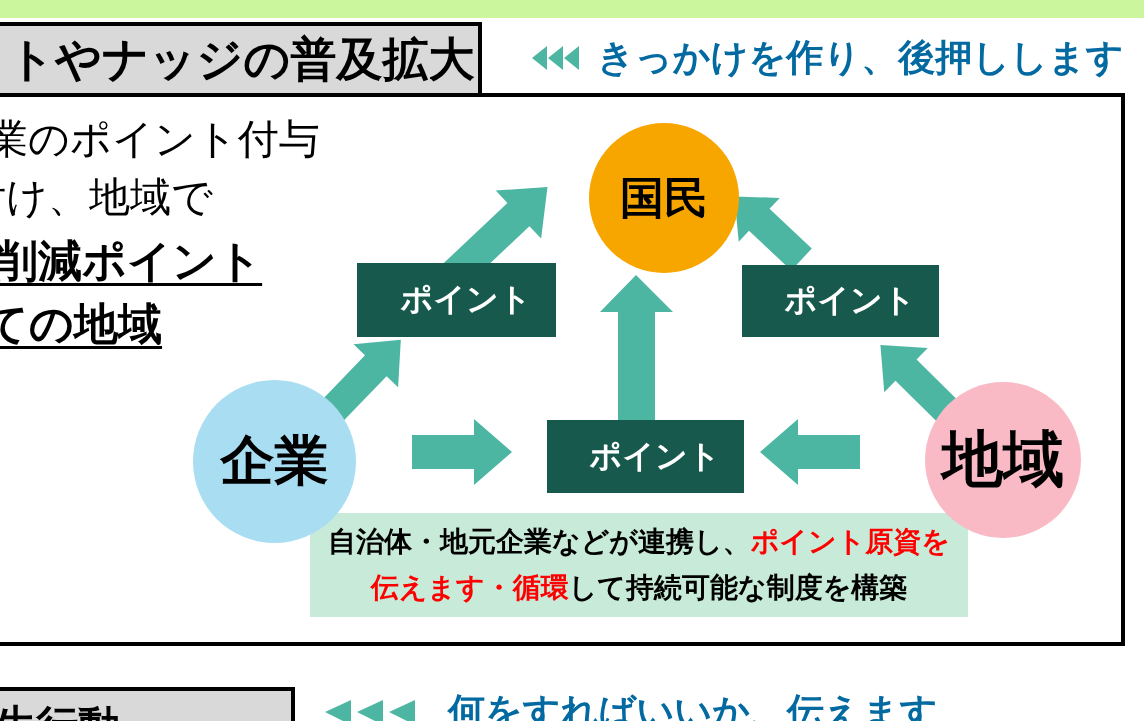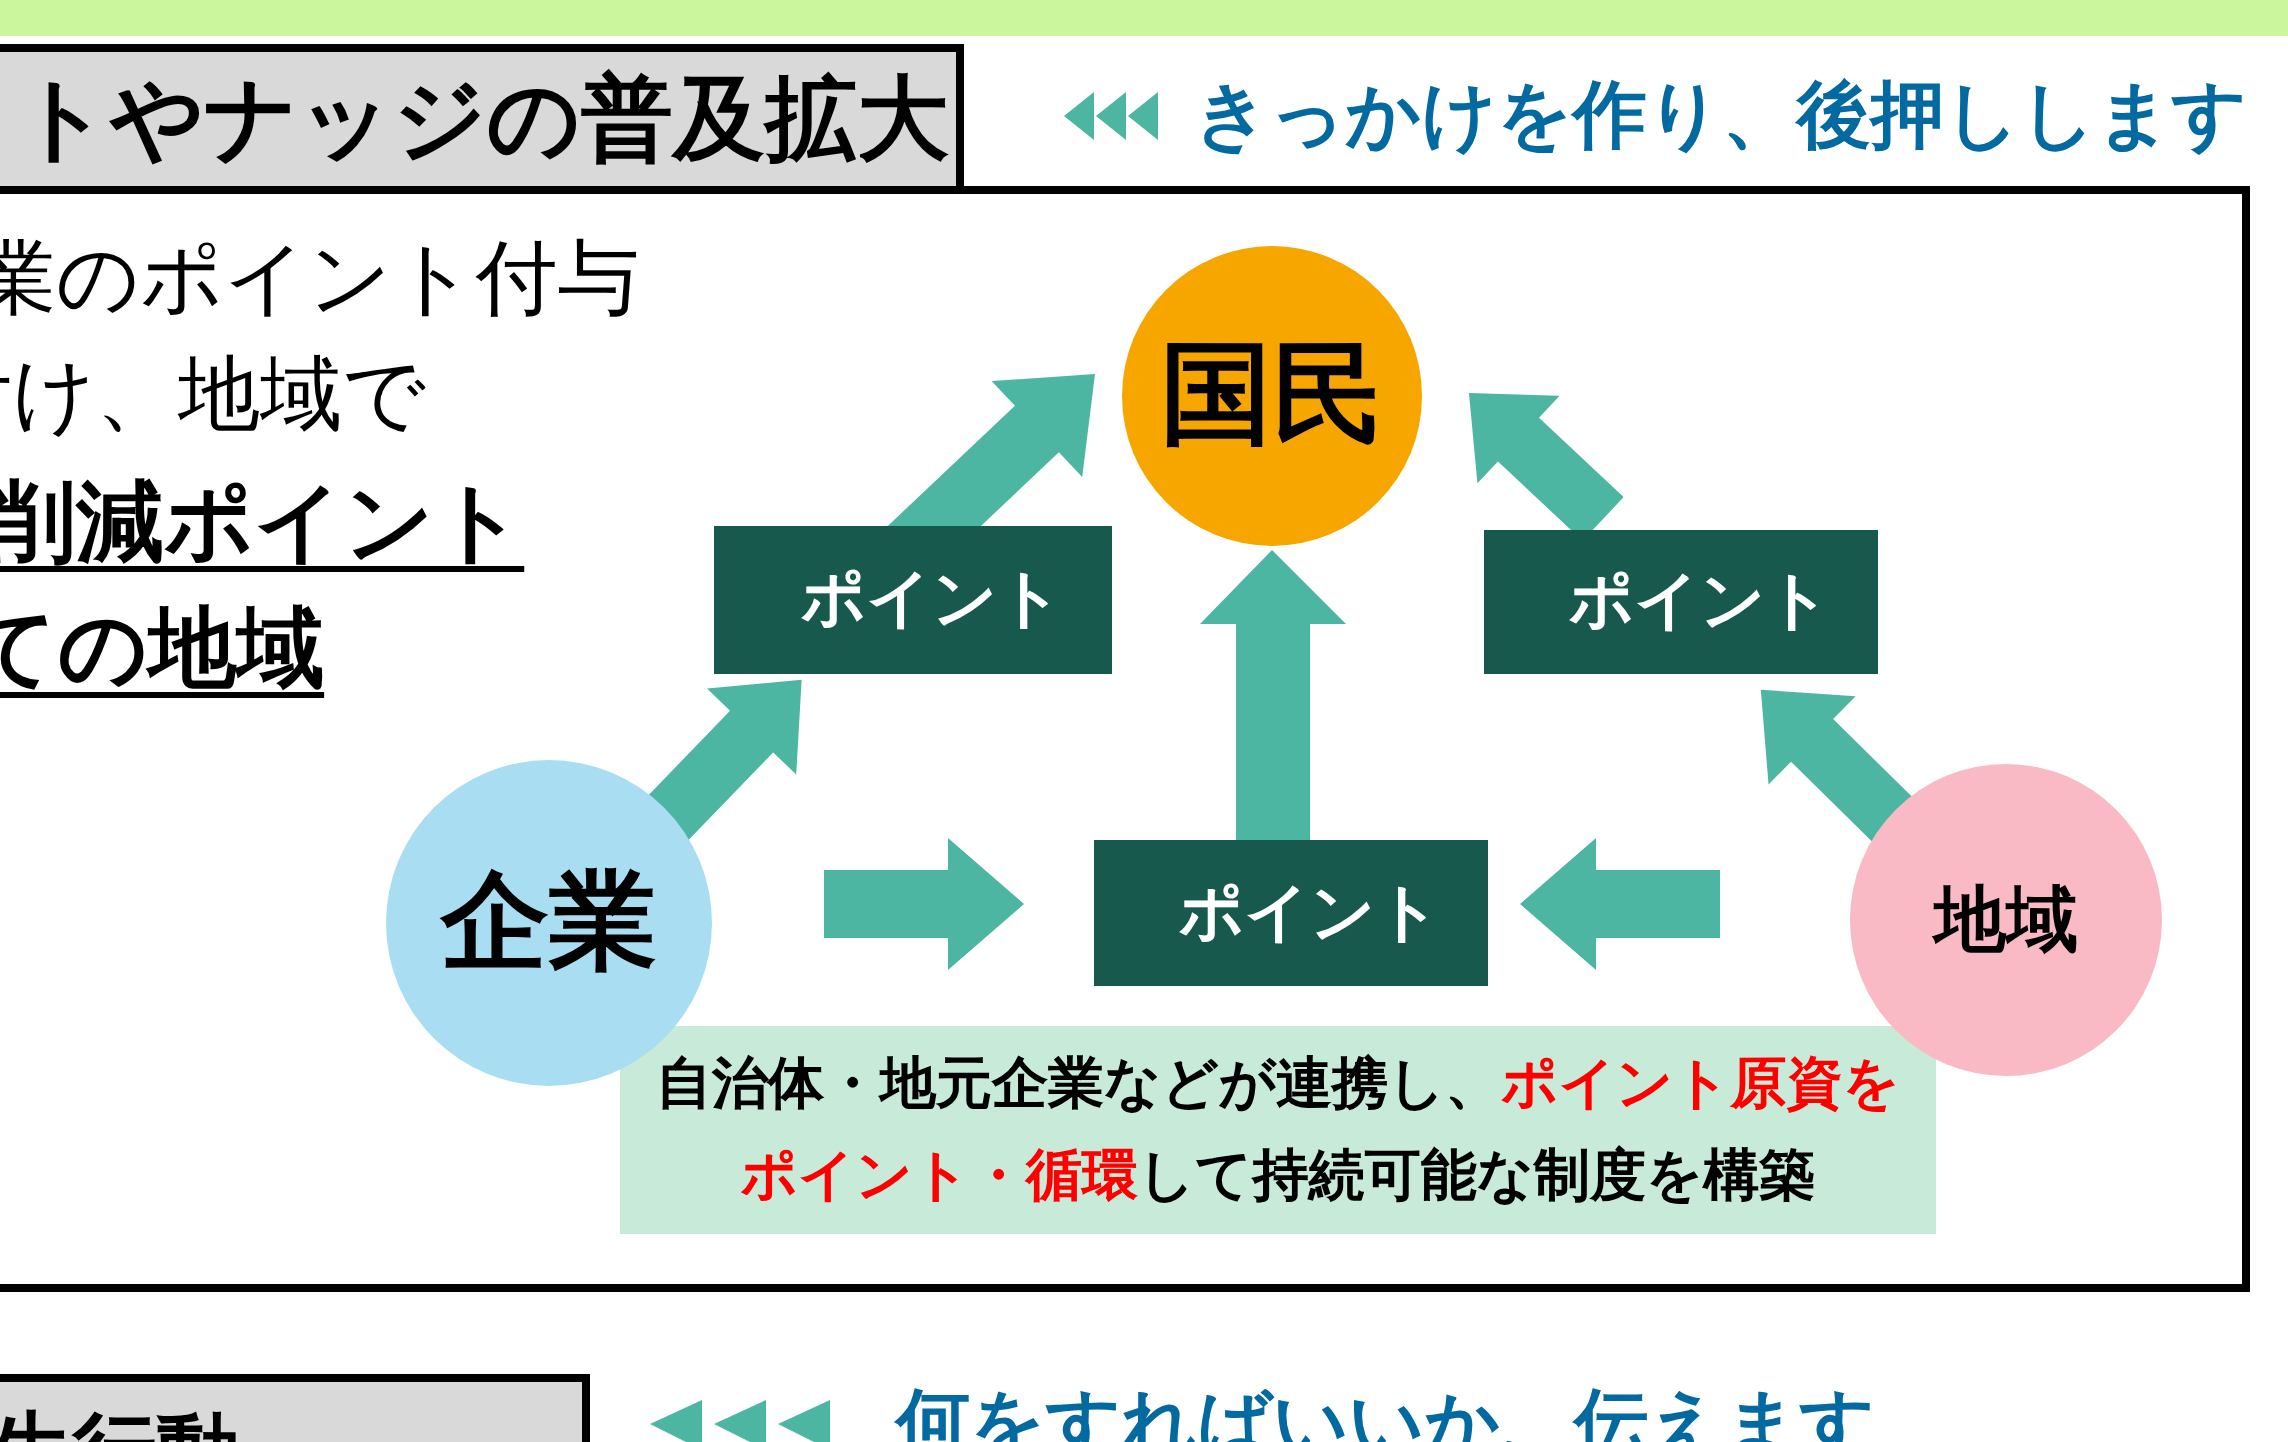--- a/index.html
+++ b/index.html
@@ -59,23 +59,23 @@
 
   
   .arrows{left:0;top:93px;z-index:1;}
   .arrows .ar{fill:var(--teal,#4db6a3);}
 
   
   .node{
     border-radius:50%;display:flex;align-items:center;justify-content:center;
     font-weight:bold;color:#000;z-index:3;
   }
-  .node-top{left:561px;top:123px;width:150px;height:150px;background:var(--orange,#f7a600);font-size:56px;}
+  .node-top{left:589px;top:123px;width:150px;height:150px;background:var(--orange,#f7a600);font-size:44px;}
   .node-left{left:193px;top:380px;width:163px;height:163px;background:var(--blue,#a9def2);font-size:54px;}
-  .node-right{left:925px;top:382px;width:156px;height:156px;background:var(--pink,#f9bac6);font-size:36px;}
+  .node-right{left:925px;top:382px;width:156px;height:156px;background:var(--pink,#f9bac6);font-size:61px;}
 
   
   .point-box{
     background:var(--dark,#17594c);color:#fff;font-weight:bold;font-size:32px;
     display:flex;align-items:center;justify-content:center;z-index:4;white-space:nowrap;padding-left:19px;
   }
   .pb-left{left:357px;top:263px;width:180px;height:74px;}
   .pb-right{left:742px;top:265px;width:178px;height:72px;}
   .pb-center{left:547px;top:420px;width:178px;height:73px;}
 
@@ -116,21 +116,21 @@
   <polygon class="ar" points="412,342 474,342 474,326 512,359 474,392 474,376 412,376"></polygon>
   <polygon class="ar" points="860,342 798,342 798,326 760,359 798,392 798,376 860,376"></polygon>
   <path class="ar" d="M-64,-16 H24 V-33 L64,0 L24,33 V16 H-64 Z" transform="translate(501,138) rotate(-43.4)"></path>
   <path class="ar" d="M-53,-15 H17 V-31 L53,0 L17,31 V15 H-53 Z" transform="translate(364,285) rotate(-46)"></path>
   <path class="ar" d="M-50,-15 H14 V-31 L50,0 L14,31 V15 H-50 Z" transform="translate(916,287) rotate(-135.4)"></path>
   <path class="ar" d="M-46,-15 H12 V-30 L46,0 L12,30 V15 H-46 Z" transform="translate(768,135) rotate(-136.8)"></path>
 </svg>
 
 <div class="abs caption-box">
   <div class="ln"><span>自治体・地元企業などが連携し、</span><span class="red">ポイント原資を</span></div>
-  <div class="ln"><span class="red">ポイント・循環</span><span>して持続可能な制度を構築</span></div>
+  <div class="ln"><span class="red">伝えます・循環</span><span>して持続可能な制度を構築</span></div>
 </div>
 
 <div class="abs node node-top">
   <span>国民</span>
 </div>
 <div class="abs node node-left">
   <span>企業</span>
 </div>
 <div class="abs node node-right">
   <span>地域</span>

